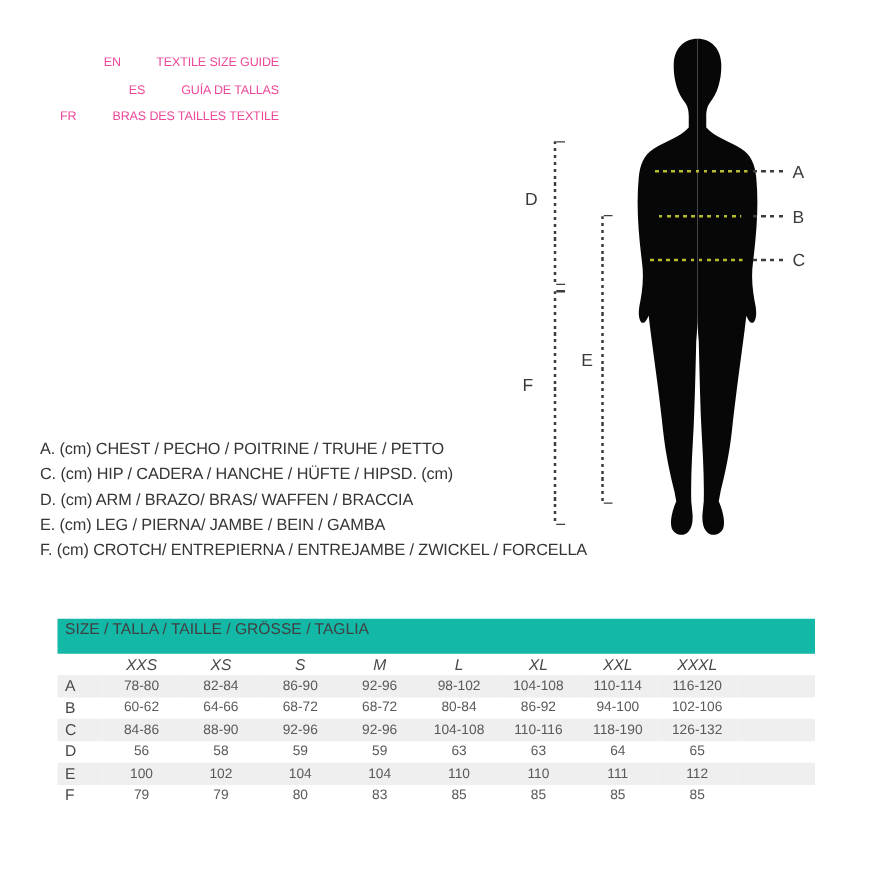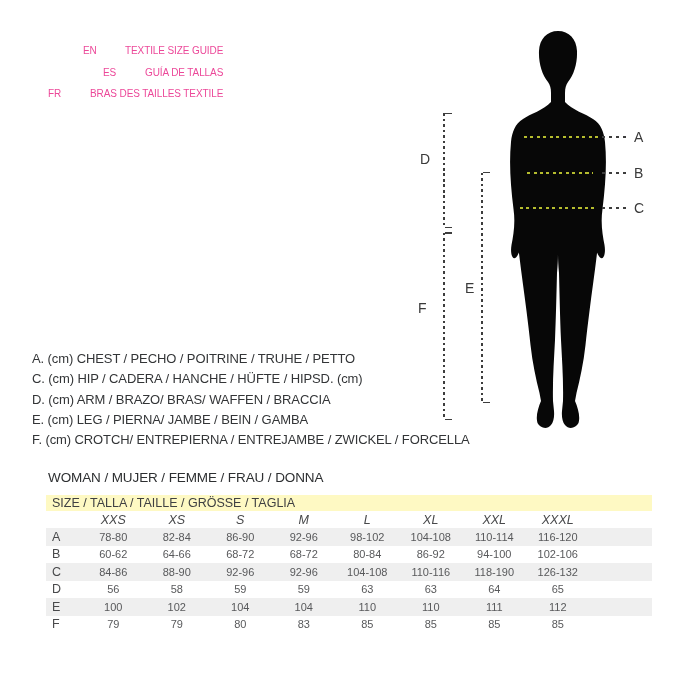--- a/index.html
+++ b/index.html
@@ -18,21 +18,21 @@
   .dash-h-black{position:absolute;height:2px;background:repeating-linear-gradient(90deg,#3d3d3d 0 3.5px,transparent 3.5px 7px);}
   .dash-v-black{position:absolute;width:1.6px;background:repeating-linear-gradient(180deg,#3d3d3d 0 2.5px,transparent 2.5px 5.5px);}
   .tick{position:absolute;width:7px;height:1.6px;background:#3d3d3d;}
   .fig-label{position:absolute;font-size:14px;color:#3a3a3a;}
   
   .legend{position:absolute;left:32px;top:349px;font-size:13px;line-height:20.3px;color:#333537;letter-spacing:-0.1px;white-space:nowrap;}
   
   .gender{position:absolute;left:48px;top:470px;font-size:13.5px;color:#2d2f31;letter-spacing:-0.1px;}
   
   .size-table-wrap{position:absolute;left:46px;top:495px;width:606px;}
-  .size-table-title{height:16px;line-height:16px;background:#fef9c3;color:#3f4042;font-size:12.5px;padding-left:6px;box-sizing:border-box;}
+  .size-table-title{height:28px;line-height:16px;background:#14b8a6;color:#3f4042;font-size:12.5px;padding-left:6px;box-sizing:border-box;}
   table.sizes{border-collapse:collapse;width:606px;table-layout:fixed;}
   table.sizes col.c-label{width:35.5px;}
   table.sizes col.c-val{width:63.5px;}
   table.sizes col.c-fill{width:auto;}
   table.sizes th{height:17px;font-weight:400;font-size:12.5px;color:#48494b;text-align:center;padding:0;font-style:italic;}
   table.sizes td{height:17.5px;font-size:11px;color:#58595b;text-align:center;padding:0;}
   table.sizes td.rowlabel{text-align:left;padding-left:6px;color:#48494b;font-size:12.5px;}
   table.sizes tbody tr:nth-child(odd){background:#efefef;}
 </style>
 </head>
@@ -114,21 +114,20 @@
   <div class="fig-label" style="left:465px;top:280px;">E</div>
 
   <section class="legend">
     <div>A. (cm) CHEST / PECHO / POITRINE / TRUHE / PETTO</div>
     <div>C. (cm) HIP / CADERA / HANCHE / HÜFTE / HIPSD. (cm)</div>
     <div>D. (cm) ARM / BRAZO/ BRAS/ WAFFEN / BRACCIA</div>
     <div>E. (cm) LEG / PIERNA/ JAMBE / BEIN / GAMBA</div>
     <div>F. (cm) CROTCH/ ENTREPIERNA / ENTREJAMBE / ZWICKEL / FORCELLA</div>
   </section>
 
-  <div class="gender">WOMAN / MUJER / FEMME / FRAU / DONNA</div>
 
   <section class="size-table-wrap">
     <div class="size-table-title">SIZE / TALLA / TAILLE / GRÖSSE / TAGLIA</div>
     <table class="sizes">
       <colgroup>
         <col class="c-label">
           <col class="c-val">
           <col class="c-val">
           <col class="c-val">
           <col class="c-val">

